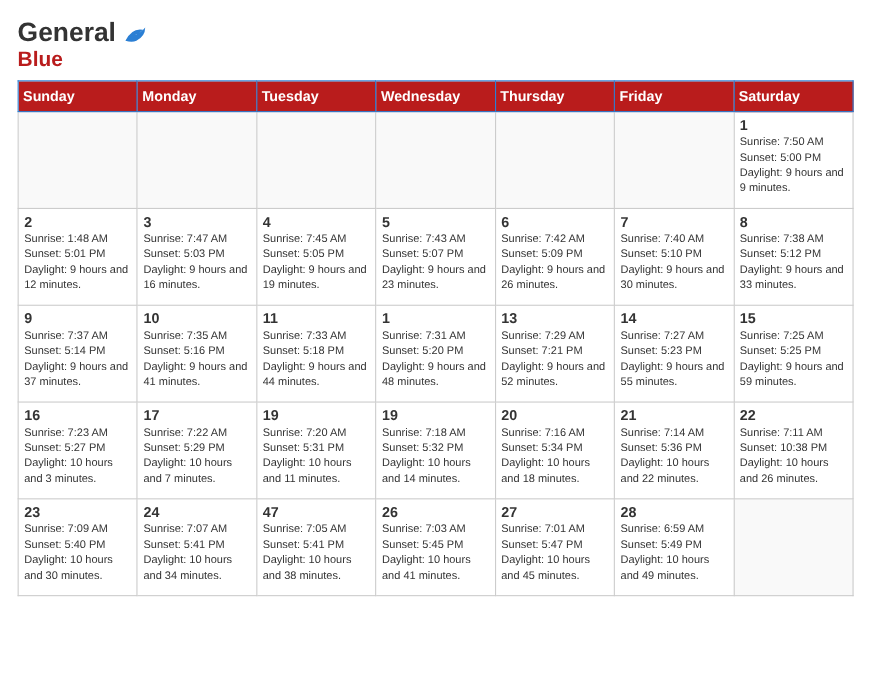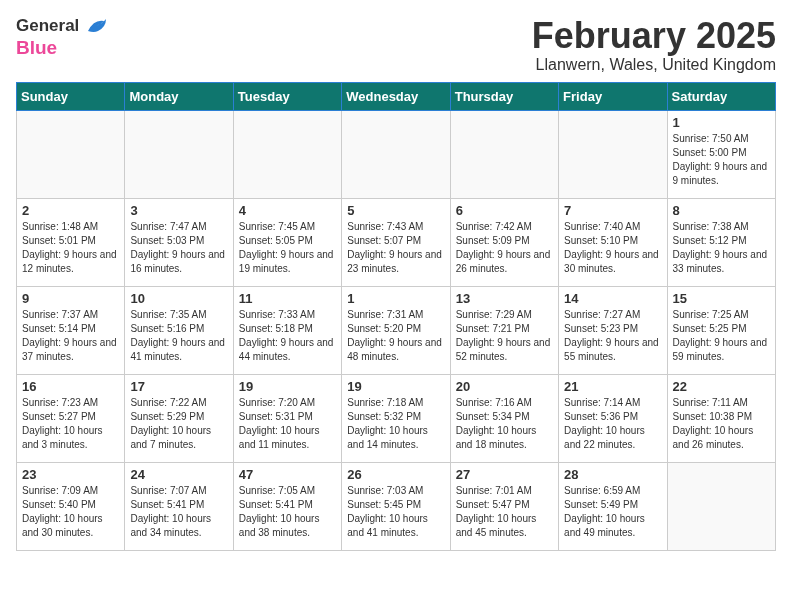--- a/index.html
+++ b/index.html
@@ -32,21 +32,21 @@
     .location {
       font-size: 16px;
       color: #333;
     }
     .calendar {
       width: 100%;
       border-collapse: collapse;
       border: 1px solid #ccc;
     }
     .calendar th {
-      background: #0f766e;
+      background: #b91c1c;
       color: #fff;
       font-size: 13px;
       font-weight: bold;
       padding: 6px 4px;
       text-align: left;
       border: 1px solid #2b7fd4;
     }
     .calendar td {
       border: 1px solid #ccc;
       vertical-align: top;
@@ -75,32 +75,28 @@
     }
   </style>
 </head>
 <body>
 
 <div class="header">
   <div class="logo">
     <div>
       <div style="display:flex;align-items:center;">
         <div style="line-height:1.15;">
-          <span style="font-size:17px;font-weight:bold;color:#333;">General</span>
+          <span style="font-size:24px;font-weight:bold;color:#333;">General</span>
           <svg width="22" height="18" viewBox="0 0 22 18" style="vertical-align:middle;margin-left:2px;margin-bottom:2px;">
             <path d="M2 14 Q8 2 18 4 Q14 8 10 9 Q16 7 20 2 Q20 10 12 14 Q8 16 2 14Z" fill="#2b7fd4"></path>
           </svg>
         </div>
       </div>
-      <div style="font-size:19px;font-weight:bold;color:#ec4899;line-height:1.15;">Blue</div>
+      <div style="font-size:19px;font-weight:bold;color:#b91c1c;line-height:1.15;">Blue</div>
     </div>
-  </div>
-  <div class="title-area">
-    <div class="month-title">February 2025</div>
-    <div class="location">Llanwern, Wales, United Kingdom</div>
   </div>
 </div>
 
 <table class="calendar">
   <thead>
     <tr>
     <th>Sunday</th>
         <th>Monday</th>
         <th>Tuesday</th>
         <th>Wednesday</th>

